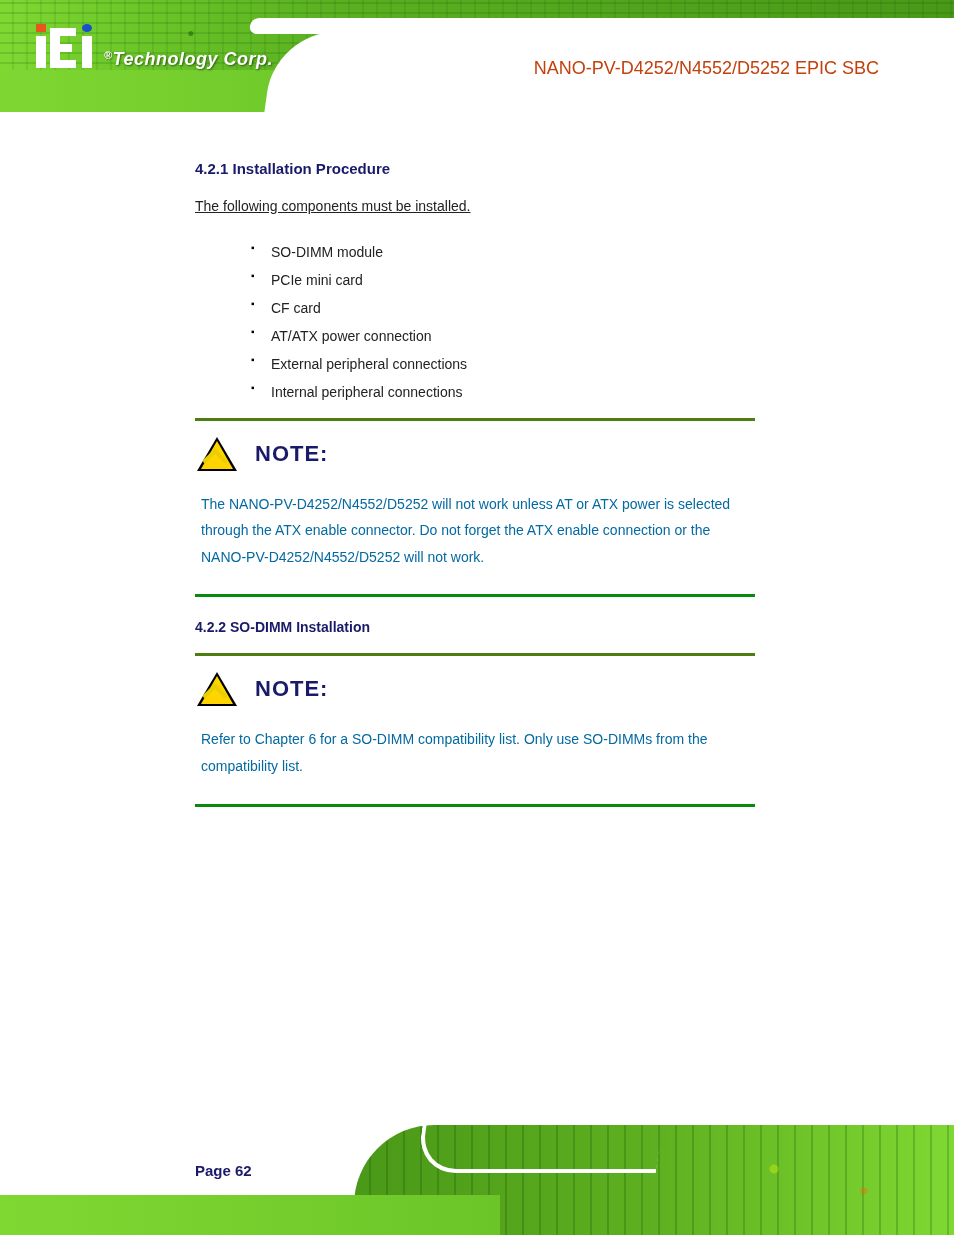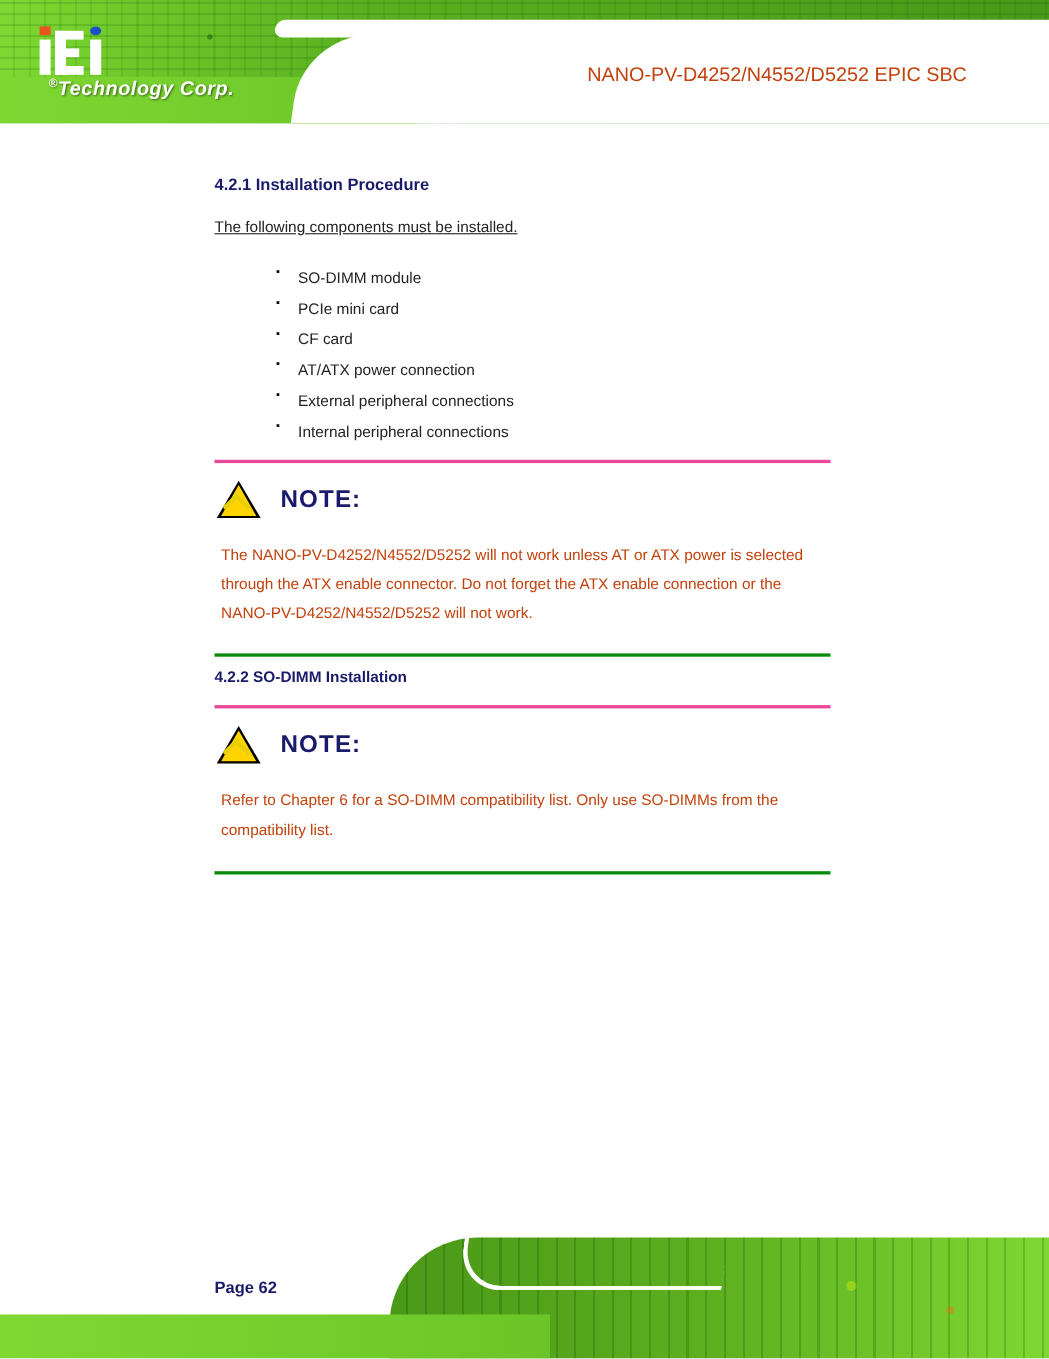--- a/index.html
+++ b/index.html
@@ -11,21 +11,21 @@
   radial-gradient(circle at 20% 30%, rgba(0,60,0,0.4) 2px, transparent 3px),
   radial-gradient(circle at 60% 50%, rgba(0,60,0,0.3) 3px, transparent 4px),
   radial-gradient(circle at 85% 20%, rgba(255,255,0,0.3) 4px, transparent 5px),
   repeating-linear-gradient(0deg, transparent 0 8px, rgba(0,80,0,0.15) 8px 10px),
   repeating-linear-gradient(90deg, transparent 0 12px, rgba(0,80,0,0.1) 12px 14px);
 }
 .header-swoosh { position: absolute; top: 32px; left: 270px; width: 700px; height: 80px; background: #fff; border-radius: 60px 0 0 0; transform: skewX(-8deg); }
 .header-swoosh2 { position: absolute; top: 18px; left: 250px; width: 720px; height: 16px; background: #fff; border-radius: 20px 0 0 20px; transform: skewX(-8deg); }
 .header-swoosh3 { position: absolute; top: 70px; left: -20px; width: 400px; height: 50px; background: linear-gradient(90deg, #7fd832, #6bc528); border-radius: 0 60px 0 0; }
 
-.logo { position: absolute; top: 26px; left: 36px; display: flex; align-items: flex-start; z-index: 5; flex-direction: column; }
+.logo { position: absolute; top: 26px; left: 36px; display: flex; align-items: flex-end; z-index: 5; }
 .logo-mark { width: 60px; height: 44px; position: relative; }
 .logo-i1 { position: absolute; left: 0; top: 10px; width: 10px; height: 32px; background: #fff; }
 .logo-i1::before { content: ''; position: absolute; top: -12px; left: 0; width: 10px; height: 8px; background: #e8551d; }
 .logo-e { position: absolute; left: 14px; top: 2px; width: 26px; height: 40px; }
 .logo-e div { background: #fff; position: absolute; }
 .logo-e .v { left: 0; top: 0; width: 10px; height: 40px; }
 .logo-e .t { left: 0; top: 0; width: 26px; height: 8px; }
 .logo-e .m { left: 0; top: 16px; width: 22px; height: 8px; }
 .logo-e .b { left: 0; top: 32px; width: 26px; height: 8px; }
 .logo-i2 { position: absolute; left: 46px; top: 10px; width: 10px; height: 32px; background: #fff; }
@@ -37,25 +37,25 @@
 
 
 .content { position: absolute; top: 160px; left: 195px; width: 560px; }
 .h3 { font-size: 15px; font-weight: bold; color: #1a1a6a; margin-bottom: 16px; }
 .h4 { font-size: 14px; font-weight: bold; color: #1a1a6a; margin-bottom: 18px; }
 .body-text { font-size: 14px; color: #222; line-height: 1.9; margin-bottom: 18px; text-decoration: underline; }
 .bullet-list { list-style: none; margin: 16px 0 12px 56px; }
 .bullet-list li { font-size: 14px; color: #222; line-height: 2.0; position: relative; padding-left: 20px; }
 .bullet-list li::before { content: '▪'; position: absolute; left: 0; top: 0; font-size: 10px; color: #000; }
 
-.callout { border-top: 3px solid #ec4899; border-bottom: 3px solid #0a8a0a; padding: 14px 0 24px 0; margin-bottom: 10px; }
+.callout { border-top: 3px solid #4d7c0f; border-bottom: 3px solid #0a8a0a; padding: 14px 0 24px 0; margin-bottom: 22px; }
 .callout-hdr { display: flex; align-items: center; gap: 16px; margin-bottom: 18px; }
 .warn-icon { width: 44px; height: 38px; flex-shrink: 0; }
 .callout-label { font-size: 22px; font-weight: bold; color: #1a1a6a; letter-spacing: 1px; }
-.callout-body { font-size: 14px; color: #c2410c; line-height: 1.9; padding: 0 6px; }
+.callout-body { font-size: 14px; color: #0369a1; line-height: 1.9; padding: 0 6px; }
 
 
 .footer-banner { position: absolute; bottom: 0; left: 0; width: 954px; height: 120px; background: #fff; overflow: hidden; }
 .footer-green { position: absolute; bottom: 0; right: 0; width: 600px; height: 110px; background: linear-gradient(90deg, #4a9818 0%, #5fb020 50%, #7fd832 100%); border-radius: 80px 0 0 0; }
 .footer-green::before { content: ''; position: absolute; inset: 0; background:
   radial-gradient(circle at 70% 40%, rgba(255,255,0,0.3) 4px, transparent 5px),
   radial-gradient(circle at 85% 60%, rgba(255,100,0,0.4) 3px, transparent 4px),
   repeating-linear-gradient(90deg, transparent 0 15px, rgba(0,60,0,0.2) 15px 17px);
   border-radius: 80px 0 0 0;
 }

